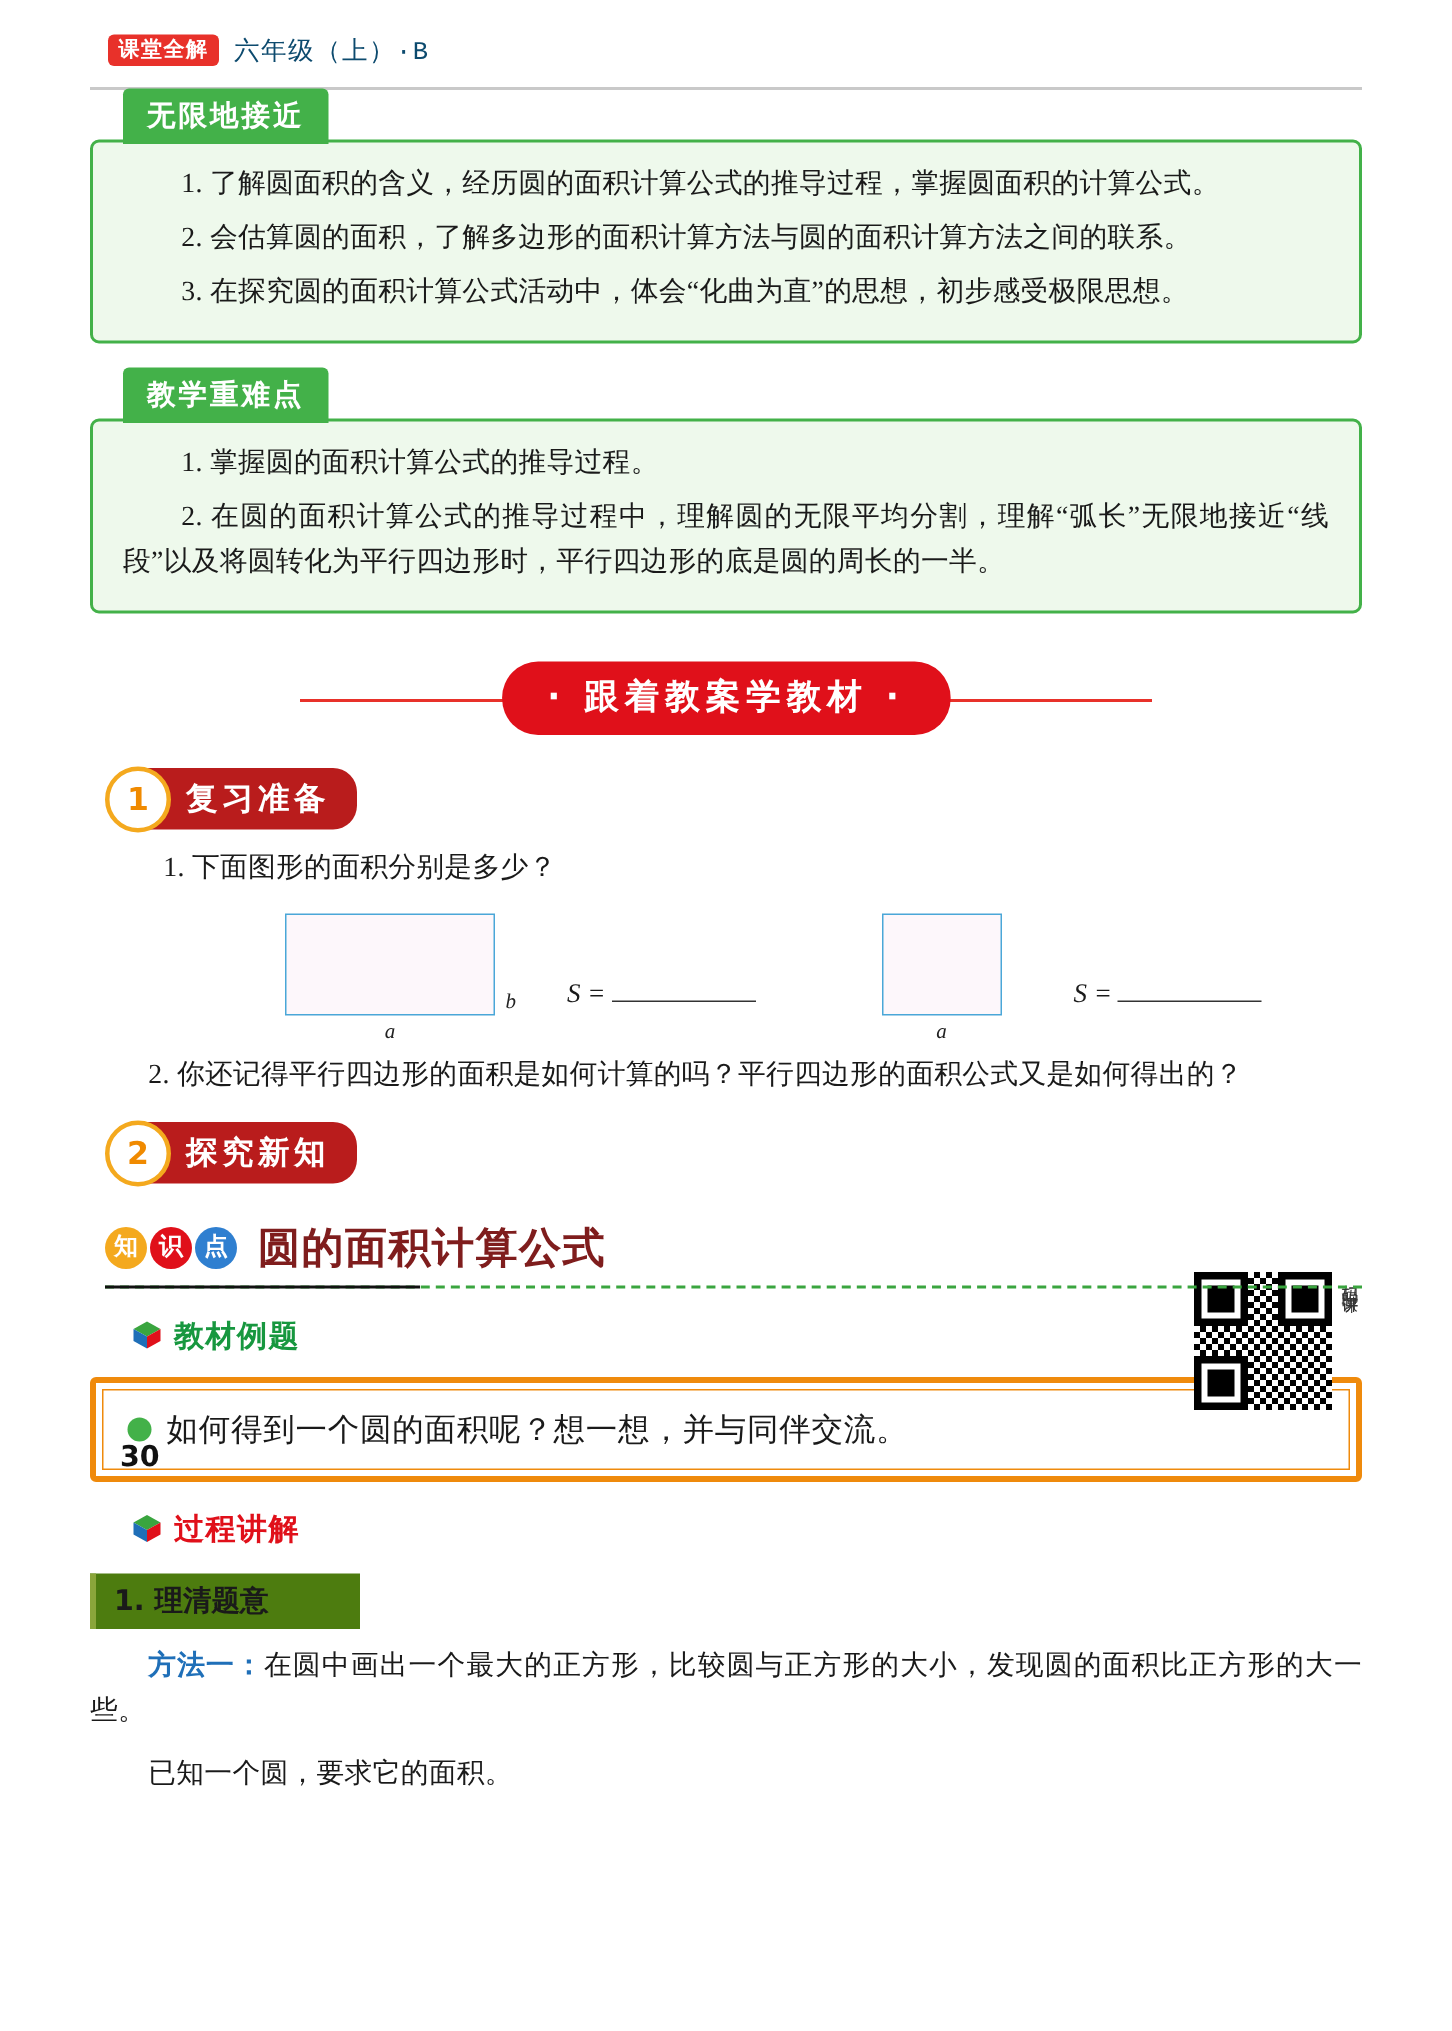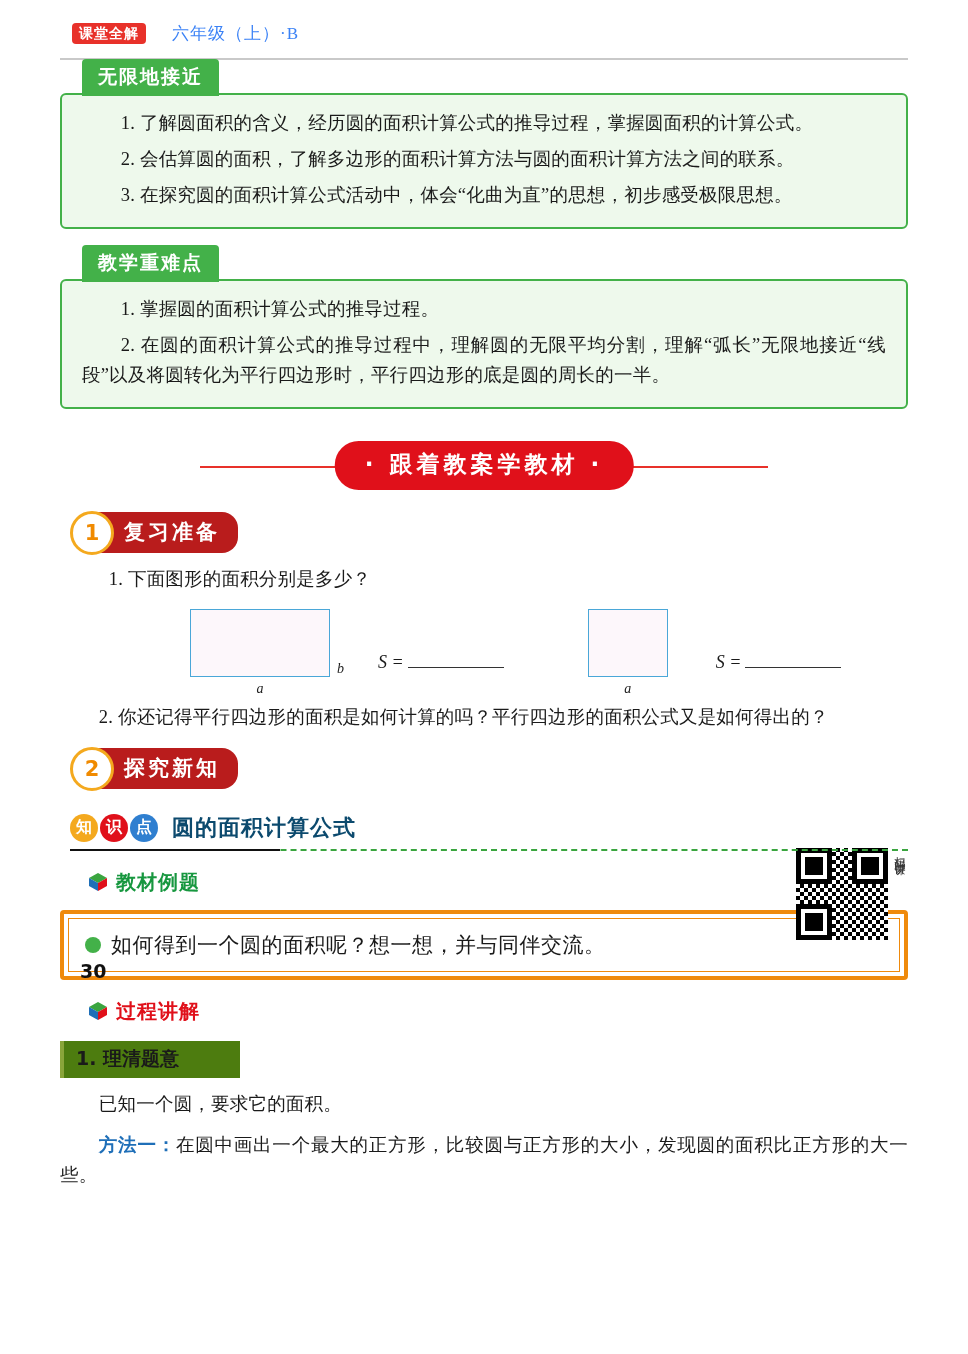--- a/index.html
+++ b/index.html
@@ -37,24 +37,23 @@
     font-family: "DejaVu Sans", "Liberation Sans", sans-serif;
     font-size: 14px;
     font-weight: bold;
     padding: 3px 7px 4px 7px;
     border-radius: 4px;
     letter-spacing: 1px;
     line-height: 1;
   }
   .header-title {
     font-size: 17px;
-    color: #3b82f6;
+    color: #0c4a6e;
     letter-spacing: 1px;
-    font-family: Liberation Serif, serif;
-    margin-left: 16px;
+    font-family: Liberation Mono, monospace;
   }
   .header-rule {
     position: absolute;
     left: 60px;
     right: 60px;
     top: 58px;
     height: 2px;
     background: #c9c9c9;
   }
 
@@ -225,24 +224,24 @@
     font-weight: bold;
     font-size: 16px;
     display: flex; align-items: center; justify-content: center;
   }
   .kp-c1 { background: #f4a91e; }
   .kp-c2 { background: #e0101a; }
   .kp-c3 { background: #2f7fd0; }
   .kp-title {
     margin-left: 14px;
     font-family: "DejaVu Sans", "Liberation Sans", sans-serif;
-    font-size: 22px;
+    font-size: 28px;
     font-weight: bold;
     letter-spacing: 1px;
-    color: #0c4a6e;
+    color: #7f1d1d;
   }
   .kp-underline {
     position: absolute;
     left: 0; right: 0; bottom: -8px;
     height: 0;
     border-bottom: 2px dashed #3aa53f;
   }
   .kp-underline.solid-part {
     border-bottom: 2px solid #111;
     right: auto;
@@ -483,18 +482,18 @@
     <svg class="cube-icon" width="20" height="20" viewBox="0 0 20 20">
       <polygon points="10,1 19,6 10,11 1,6" fill="#3aa53f"></polygon>
       <polygon points="1,6 10,11 10,19 1,14" fill="#1f6fb8"></polygon>
       <polygon points="19,6 19,14 10,19 10,11" fill="#e0101a"></polygon>
     </svg>
     <span class="cube-text cube-red">过程讲解</span>
   </div>
 
   <div class="substep">1. 理清题意</div>
 
+  <p class="body-p indent"><span class="method-label">方法一：</span><span>在圆中画出一个最大的正方形，比较圆与正方形的大小，发现圆的面积比正方形的大一些。</span></p>
+
   <p class="body-p indent para-after-bar">已知一个圆，要求它的面积。</p>
-
-  <p class="body-p indent"><span class="method-label">方法一：</span><span>在圆中画出一个最大的正方形，比较圆与正方形的大小，发现圆的面积比正方形的大一些。</span></p>
 
   <div class="page-num">30</div>
 </div>
 
 </body></html>

